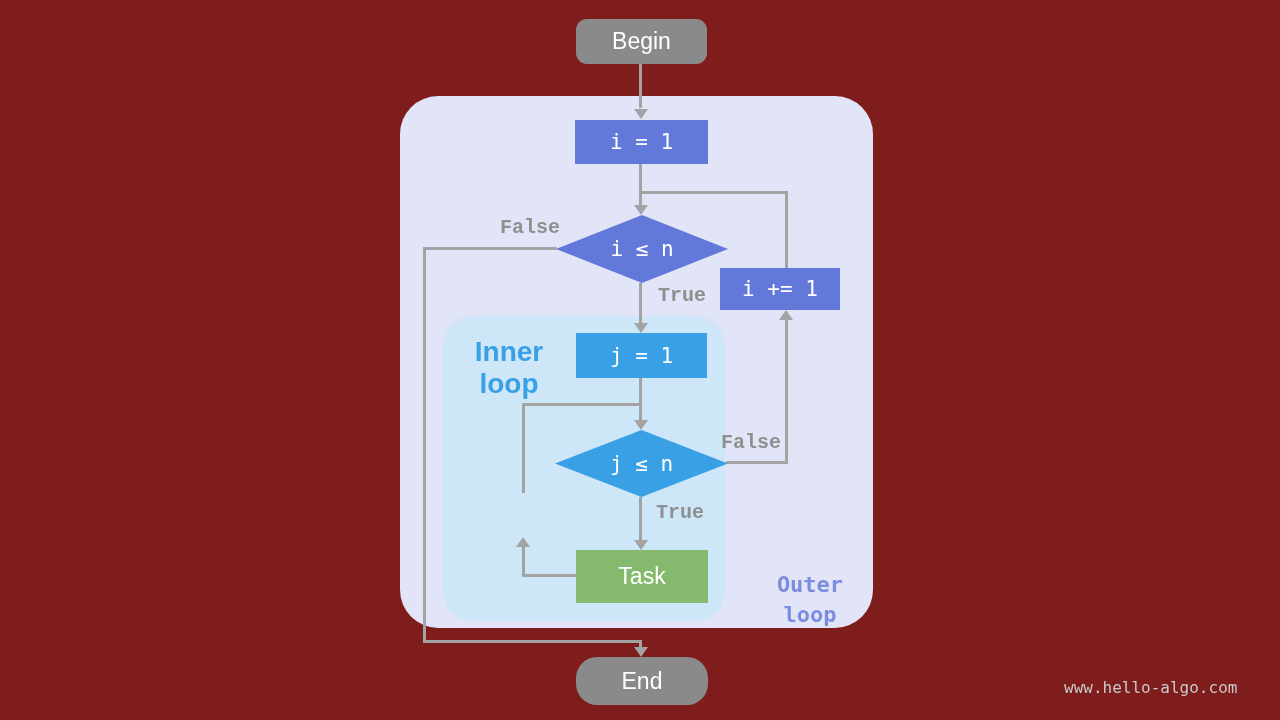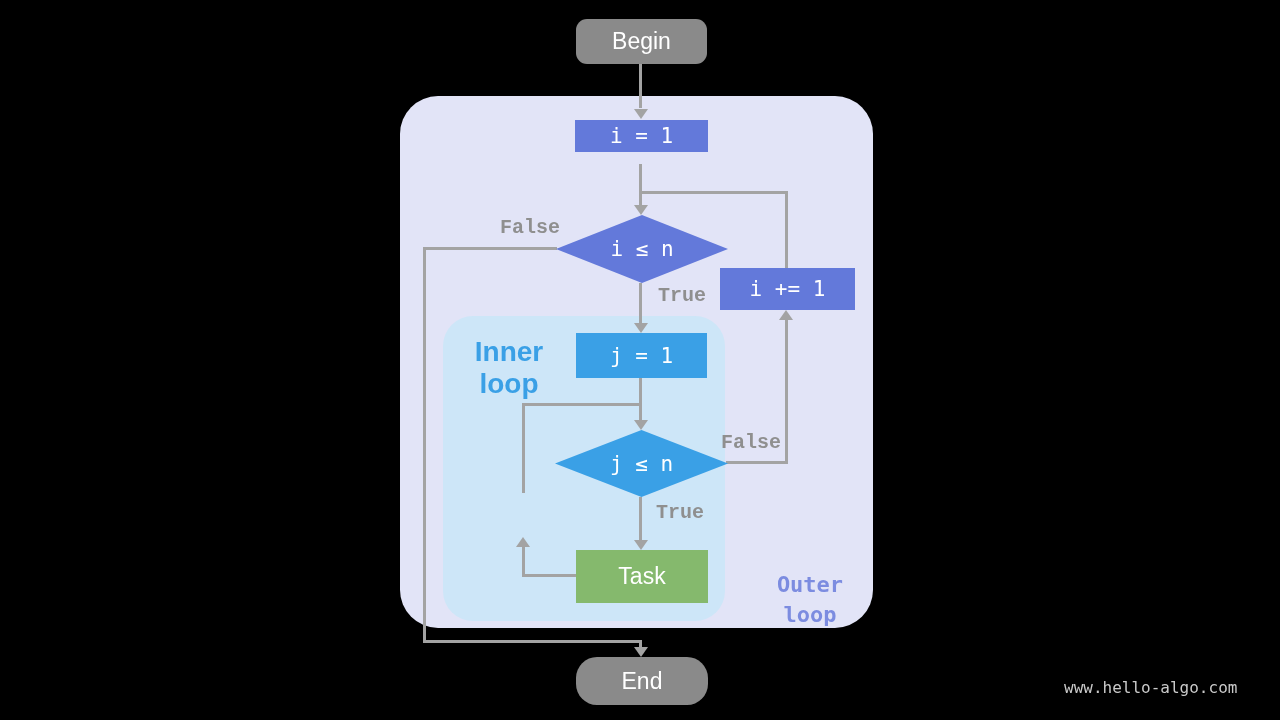--- a/index.html
+++ b/index.html
@@ -1,16 +1,16 @@
 <!DOCTYPE html>
 <html><head>
 <meta charset="utf-8">
 <style>
   html,body{margin:0;padding:0;}
-  .canvas{position:relative;width:1280px;height:720px;background:#000000;
+  .canvas{position:relative;width:1280px;height:720px;background:#7f1d1d;
     font-family:"Liberation Sans",sans-serif;overflow:hidden;}
   .region{position:absolute;z-index:1;}
   .line{position:absolute;z-index:2;}
   .arrow{position:absolute;z-index:2;}
   .arrow.down{clip-path:polygon(0 0,100% 0,50% 100%);}
   .arrow.up{clip-path:polygon(50% 0,0 100%,100% 100%);}
   .node{position:absolute;z-index:3;display:flex;align-items:center;justify-content:center;color:#ffffff;}
   .rounded{border-radius:11px;}
   .code{font-family:"DejaVu Sans Mono",monospace;font-size:21px;}
   .plain{font-size:23px;}
@@ -59,25 +59,25 @@
 
   <div class="line" style="left: 639px; top: 497px; width: 3px; height: 43px; background-color: rgb(163, 163, 163);"></div>
   <div class="arrow down" style="left: 634px; top: 540px; width: 14px; height: 10px; background-color: rgb(163, 163, 163);"></div>
 
   <div class="line" style="left: 523px; top: 574px; width: 53px; height: 3px; background-color: rgb(163, 163, 163);"></div>
   <div class="line" style="left: 522px; top: 547px; width: 3px; height: 30px; background-color: rgb(163, 163, 163);"></div>
   <div class="arrow up" style="left: 516px; top: 537px; width: 14px; height: 10px; background-color: rgb(163, 163, 163);"></div>
 
   <div class="node plain rounded" style="left: 576px; top: 19px; width: 131px; height: 45px; background-color: rgb(138, 138, 138);">Begin</div>
 
-  <div class="node code" style="left: 575px; top: 120px; width: 133px; height: 32px; background-color: rgb(99, 121, 218);">i = 1</div>
+  <div class="node code" style="left: 575px; top: 120px; width: 133px; height: 44px; background-color: rgb(99, 121, 218);">i = 1</div>
 
   <div class="node code diamond" style="left: 556px; top: 215px; width: 172px; height: 68px; background-color: rgb(99, 121, 218);">i ≤ n</div>
 
-  <div class="node code" style="left: 720px; top: 268px; width: 135px; height: 42px; background-color: rgb(99, 121, 218);">i += 1</div>
+  <div class="node code" style="left: 720px; top: 268px; width: 120px; height: 42px; background-color: rgb(99, 121, 218);">i += 1</div>
 
   <div class="node code" style="left: 576px; top: 333px; width: 131px; height: 45px; background-color: rgb(58, 160, 230);">j = 1</div>
 
   <div class="node code diamond" style="left: 555px; top: 430px; width: 173px; height: 67px; background-color: rgb(58, 160, 230);">j ≤ n</div>
 
 
   <div class="node plain" style="left: 576px; top: 550px; width: 132px; height: 53px; background-color: rgb(133, 185, 109);">Task</div>
 
   <div class="node plain rounded" style="left: 576px; top: 657px; width: 132px; height: 48px; background-color: rgb(138, 138, 138); border-radius: 21px;">End</div>
 

